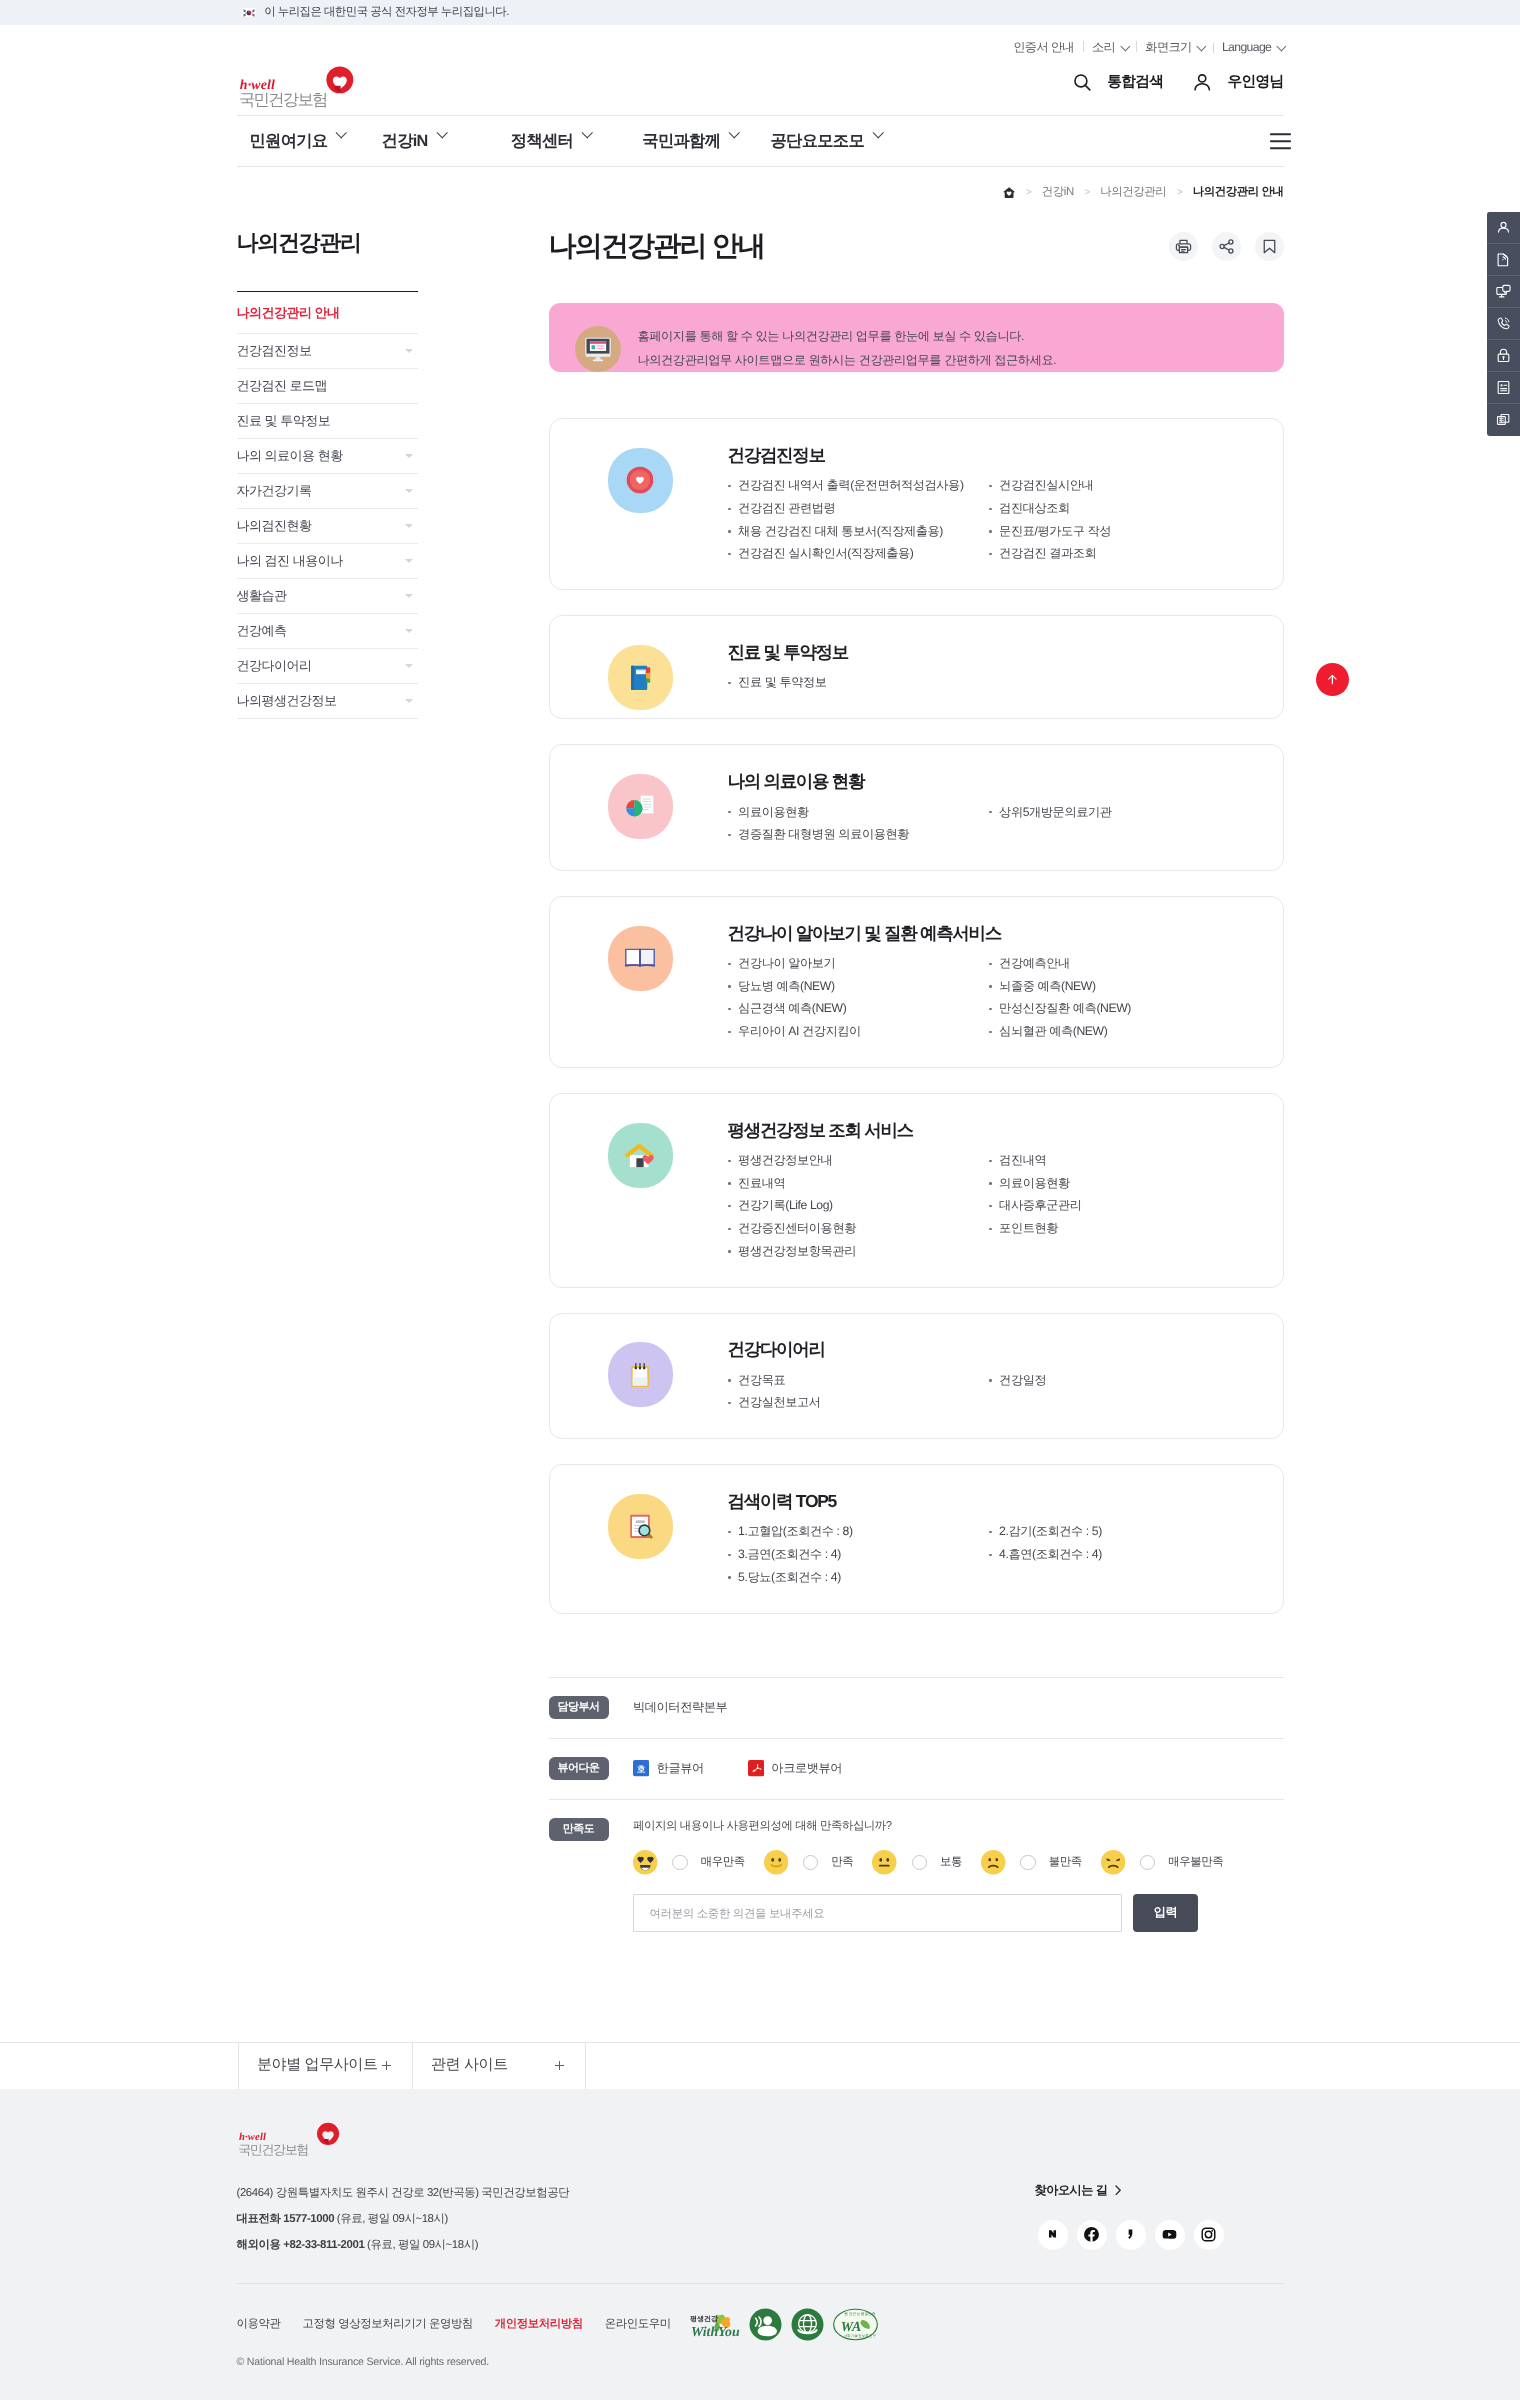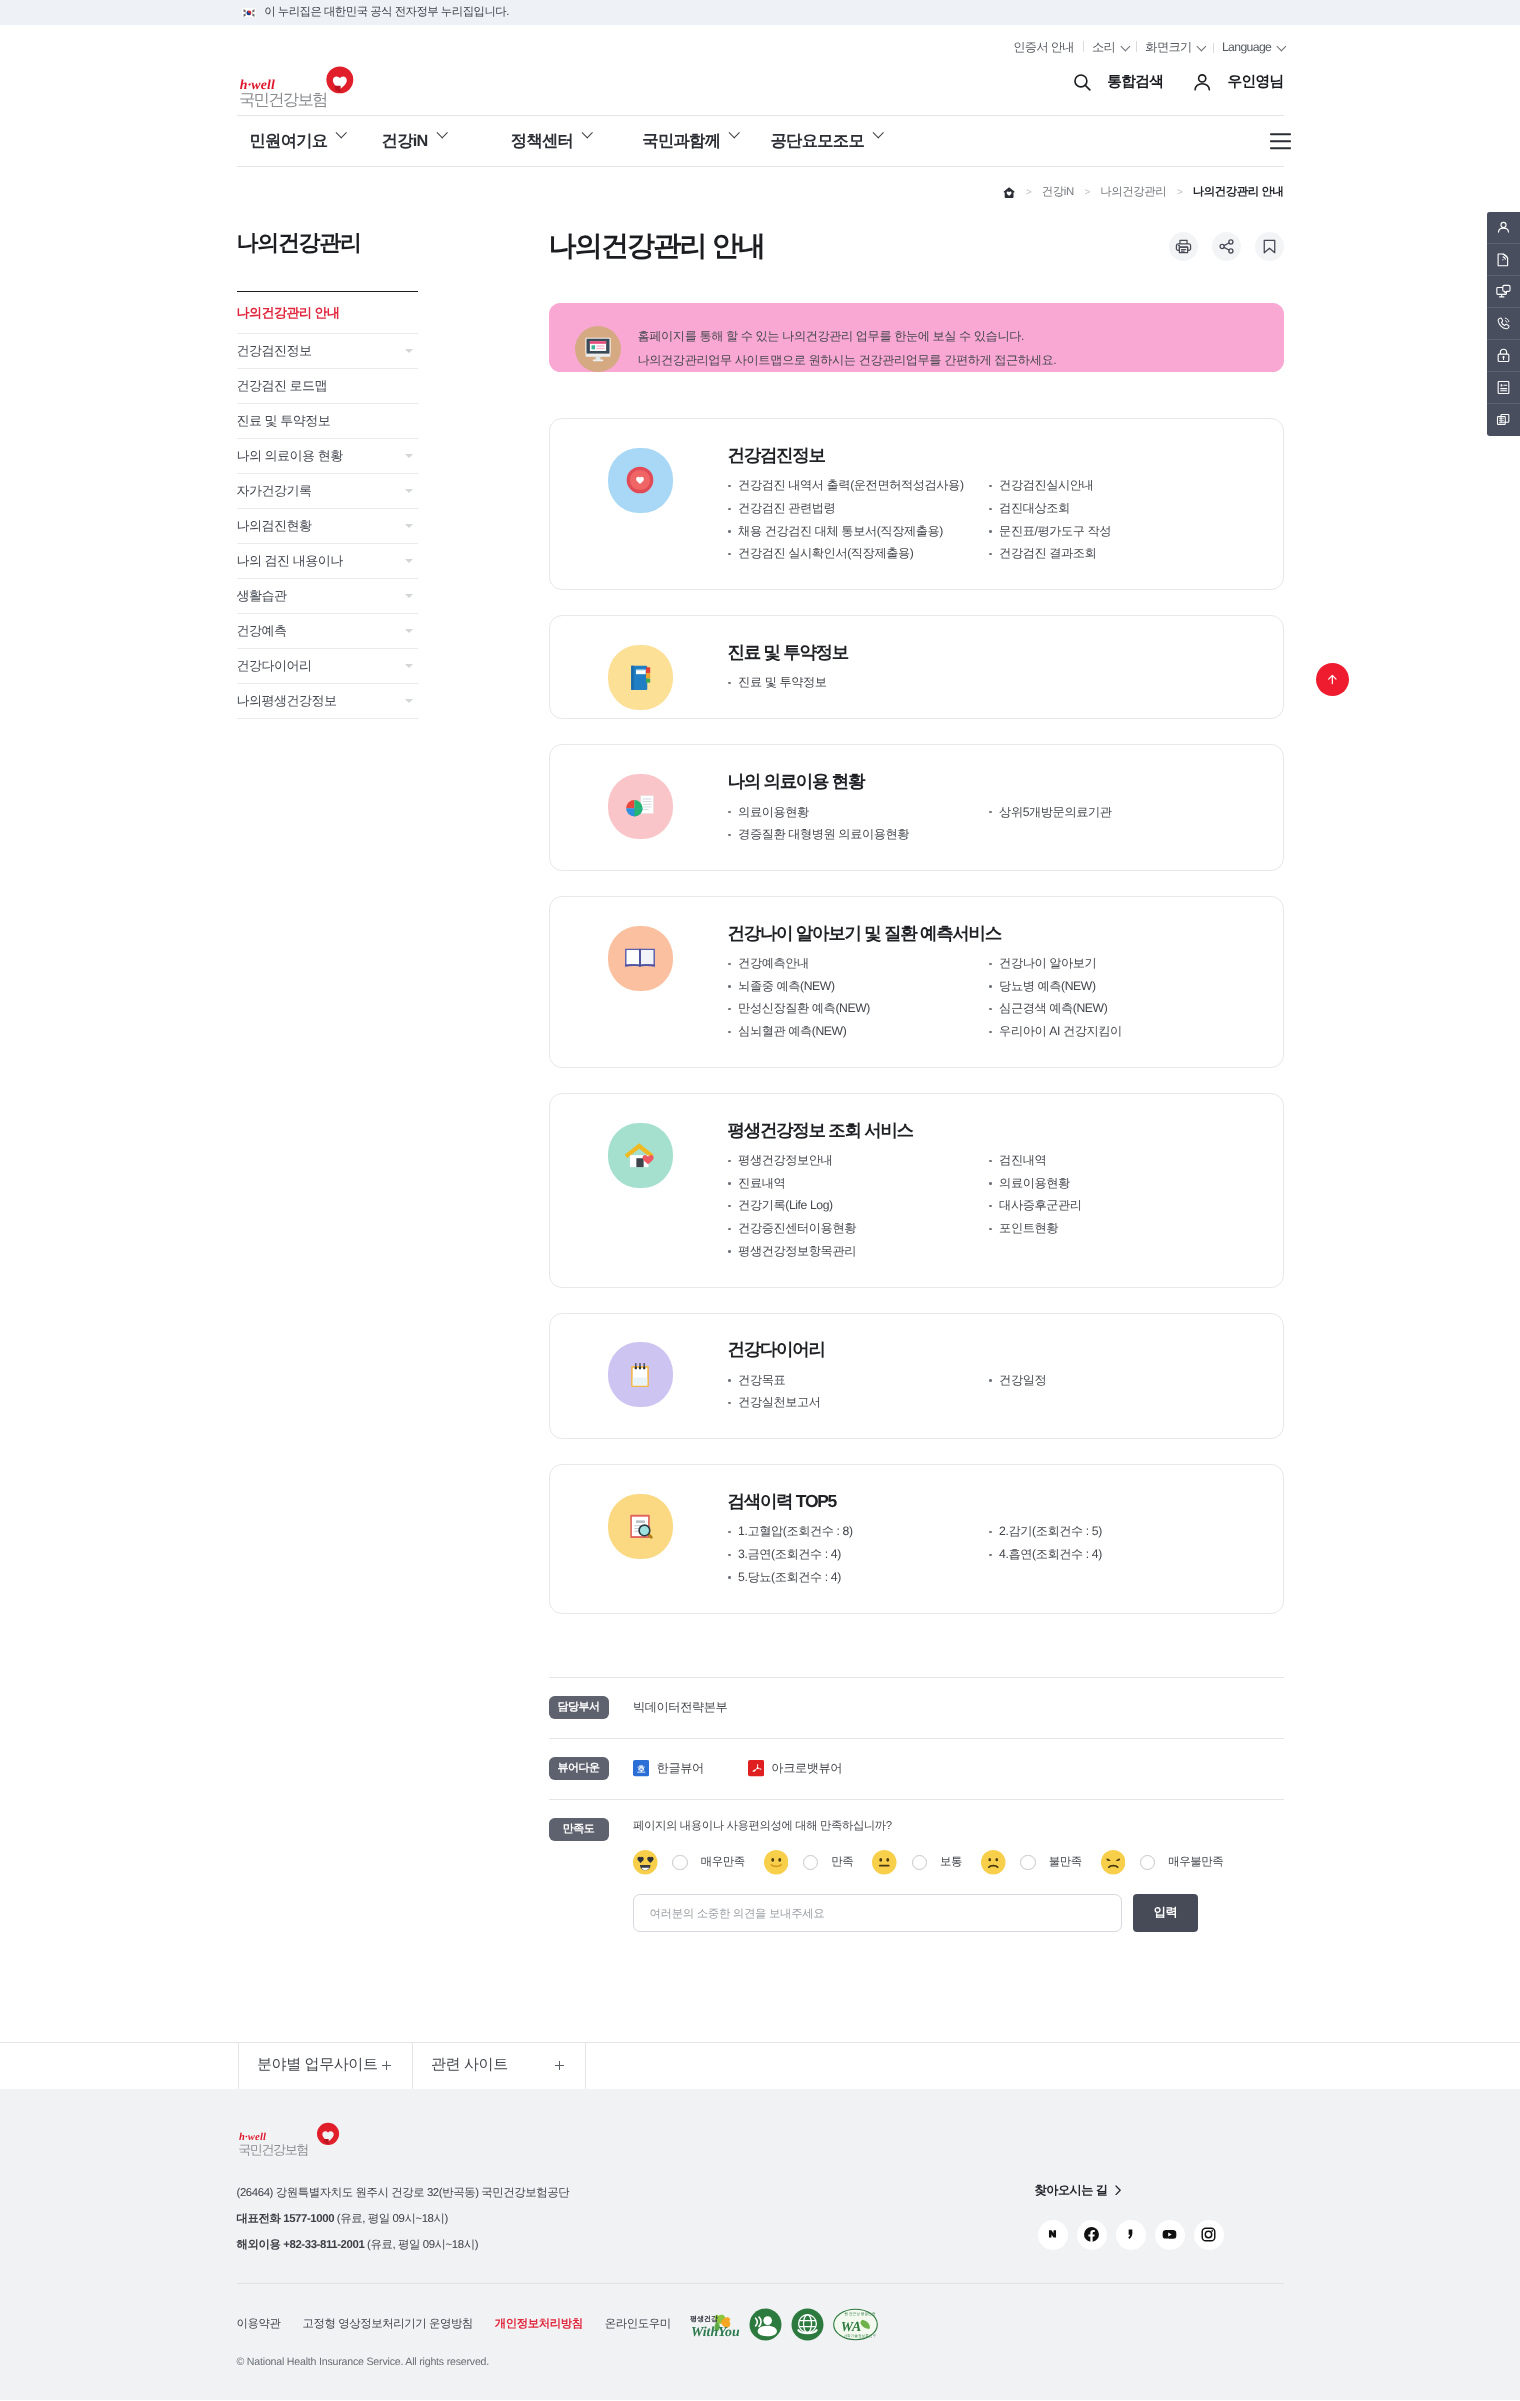--- a/index.html
+++ b/index.html
@@ -93,21 +93,21 @@
 .mbody .dept{font-size:12.2px;color:#44474d;letter-spacing:-0.4px}
 .viewers{display:flex;gap:44px;align-items:center}
 .viewers a{display:inline-flex;align-items:center;gap:7.3px;font-size:12.2px;color:#44474d;text-decoration:none;letter-spacing:-0.4px}
 .q{font-size:11.4px;color:#44474d;letter-spacing:-0.4px;margin-bottom:16.3px;line-height:1}
 .opts{display:flex;align-items:center;gap:0;margin-bottom:17px;height:28px}
 .opt{display:flex;align-items:center;margin-right:19px}
 .opt:last-child{margin-right:0}
 .opt .rd{width:15.5px;height:15.5px;border:0.8px solid #c4c7cc;border-radius:50%;background:#fff;margin-left:14.7px;flex:0 0 15.5px}
 .opt label{font-size:11.4px;color:#3f4248;letter-spacing:-0.4px;margin-left:13px;white-space:nowrap}
 .inrow{display:flex;gap:10.6px;width:565px}
-.inrow input{flex:1;height:38px;border:0.8px solid #d5d8dc;border-radius:7px;padding:0 15.5px;font-size:11.4px;color:#222;
+.inrow input{flex:1;height:38px;border:0.8px solid #d5d8dc;border-radius:1px;padding:0 15.5px;font-size:11.4px;color:#222;
   font-family:inherit;background:#fff;letter-spacing:-0.3px}
 .inrow input::placeholder{color:#9a9ea4}
 .inrow button{width:65px;height:38px;background:#474b58;color:#fff;border:0;border-radius:4.1px;font-size:12.2px;font-weight:700;
   font-family:inherit;letter-spacing:-0.4px;cursor:pointer}
 
 
 .ftabs{border-top:0.8px solid #e3e5e8;height:47px}
 .ftabs .in{display:flex;height:100%;margin-left:238px}
 .ftab{width:174px;border-left:0.8px solid #e3e5e8;display:flex;align-items:center;justify-content:space-between;padding:0 21px 0 18px;font-size:15px;color:#43464c;letter-spacing:-0.4px;cursor:pointer}
 .ftab:last-child{border-right:0.8px solid #e3e5e8}
@@ -477,30 +477,30 @@
                 <path d="M42.7 16.1H27.9c-.5 0-.9.3-.9.8v17.2c2.8-.5 9.6-.8 15.7.1z" fill="#f2f3f8"></path>
                 <path d="M24.9 14.7h2.2v22.2h-2.2z" fill="#4b4f9a"></path>
                 <path d="M7.5 34.5c6.3-1.3 14.6-1 17.6-.3.5.1.9.4.9.9v1.6c0-.5-.4-.8-.9-.9-3-.7-11.3-1-17.6.3z" fill="#4b4f9a"></path>
                 <path d="M44.5 34.5c-6.3-1.3-14.6-1-17.6-.3-.5.1-.9.4-.9.9v1.6c0-.5.4-.8.9-.9 3-.7 11.3-1 17.6.3z" fill="#4b4f9a"></path>
               </svg>
             </div>
             <div class="cbody">
               <h3>건강나이 알아보기 및 질환 예측서비스</h3>
               <div class="cols">
                 <ul>
+                  <li>건강나이 알아보기</li>
+                  <li>당뇨병 예측(NEW)</li>
+                  <li>심근경색 예측(NEW)</li>
+                  <li>우리아이 AI 건강지킴이</li>
+                </ul>
+                <ul>
                   <li>건강예측안내</li>
                   <li>뇌졸중 예측(NEW)</li>
                   <li>만성신장질환 예측(NEW)</li>
                   <li>심뇌혈관 예측(NEW)</li>
-                </ul>
-                <ul>
-                  <li>건강나이 알아보기</li>
-                  <li>당뇨병 예측(NEW)</li>
-                  <li>심근경색 예측(NEW)</li>
-                  <li>우리아이 AI 건강지킴이</li>
                 </ul>
               </div>
             </div>
           </div>
           <div class="card">
             <div class="ci" style="background: rgb(165, 224, 206);">
               <svg viewBox="0 0 52 52" width="42" height="42">
                 <path d="M25 11.5 7 25.6l3.2 4.1L25 18.3l14.8 11.4 3.2-4.1z" fill="#f0b922"></path>
                 <path d="M13.5 26.2h23V41h-23z" fill="#fff"></path>
                 <rect x="21.5" y="30" width="9" height="11" fill="#3e444c"></rect>

